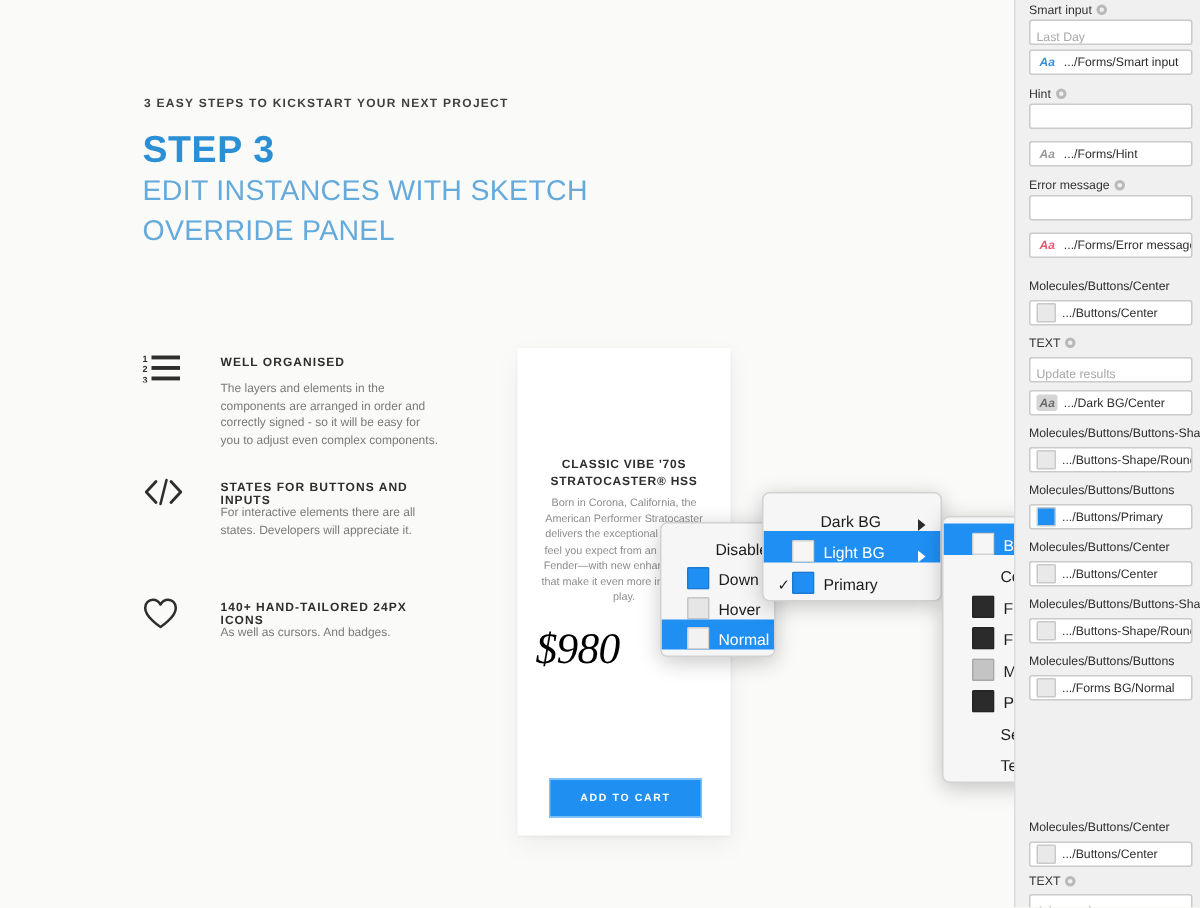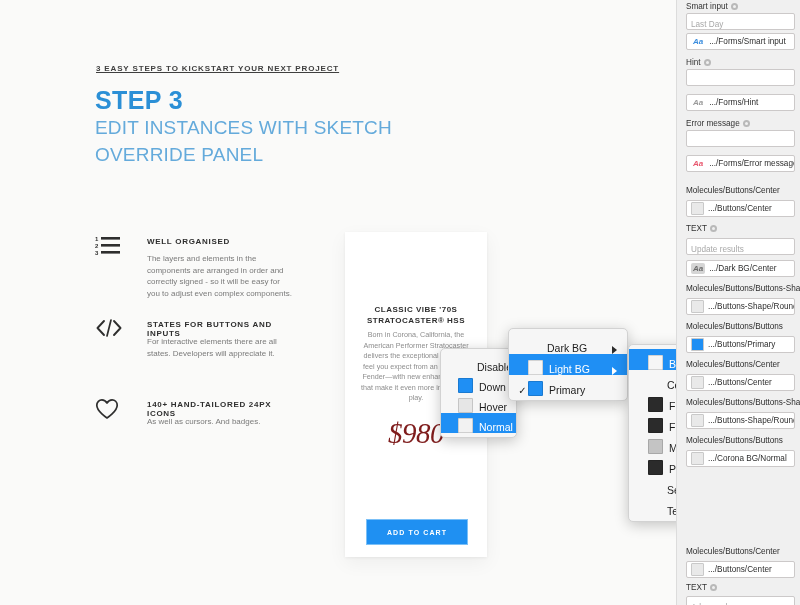--- a/index.html
+++ b/index.html
@@ -8,21 +8,21 @@
     background:#fafaf9;
     font-family:"Liberation Sans", sans-serif;
     -webkit-font-smoothing:antialiased;
   }
   .stage{position:absolute;left:0;top:0;width:800px;height:605px;}
 
   
   .eyebrow{
     position:absolute;left:96px;top:64px;
     font-size:8px;font-weight:bold;letter-spacing:.85px;
-    color:#3f3f3f;text-transform:uppercase;text-decoration:underline;
+    color:#3f3f3f;text-transform:uppercase;
   }
   .step-title{
     position:absolute;left:95px;top:86px;
     font-size:25px;font-weight:bold;letter-spacing:.4px;
     color:#2b8fd6;
   }
   .step-sub{
     position:absolute;left:95px;top:114px;width:330px;
     font-size:19px;line-height:27px;letter-spacing:.2px;
     color:#64aadb;font-weight:400;
@@ -55,23 +55,23 @@
   .card-title{
     position:absolute;left:12px;top:72px;width:118px;text-align:center;
     font-size:8px;font-weight:bold;letter-spacing:.5px;color:#2e2e2e;
     line-height:11px;text-transform:uppercase;
   }
   .card-desc{
     position:absolute;left:12px;top:98px;width:118px;text-align:center;
     font-size:7.2px;line-height:10.5px;color:#8d8d8d;
   }
   .card-price{
-    position:absolute;left:12px;top:185px;width:118px;text-align:center;
+    position:absolute;left:12px;top:185px;width:118px;text-align:left;
     font-family:"Liberation Serif", serif;
-    font-size:29px;font-style:italic;color:#7f1d1d;letter-spacing:-.5px;
+    font-size:29px;font-style:italic;color:#000000;letter-spacing:-.5px;
   }
   .card-btn{
     position:absolute;left:21px;top:287px;width:100px;height:24px;
     background:#1f90f2;border:1px solid #7bc0f7;
     color:#ffffff;font-size:7px;font-weight:bold;letter-spacing:1.1px;
     display:flex;align-items:center;justify-content:center;
     text-transform:uppercase;cursor:pointer;
   }
 
   
@@ -432,21 +432,21 @@
         </div>
       </div>
       <div class="sb-row" style="top: 434px;">
         <div class="sb-head">
           <span>Molecules/Buttons/Buttons</span>
         </div>
       </div>
       <div class="sb-row" style="top: 448px;">
         <div class="sb-sym">
           <span class="chipsw" style="background: rgb(233, 233, 233);"></span>
-          <span>.../Corona BG/Normal</span>
+          <span>.../Forms BG/Normal</span>
         </div>
       </div>
       <div class="sb-row" style="top: 545px;">
         <div class="sb-head">
           <span>Molecules/Buttons/Center</span>
         </div>
       </div>
       <div class="sb-row" style="top: 559px;">
         <div class="sb-sym">
           <span class="chipsw" style="background: rgb(233, 233, 233);"></span>

